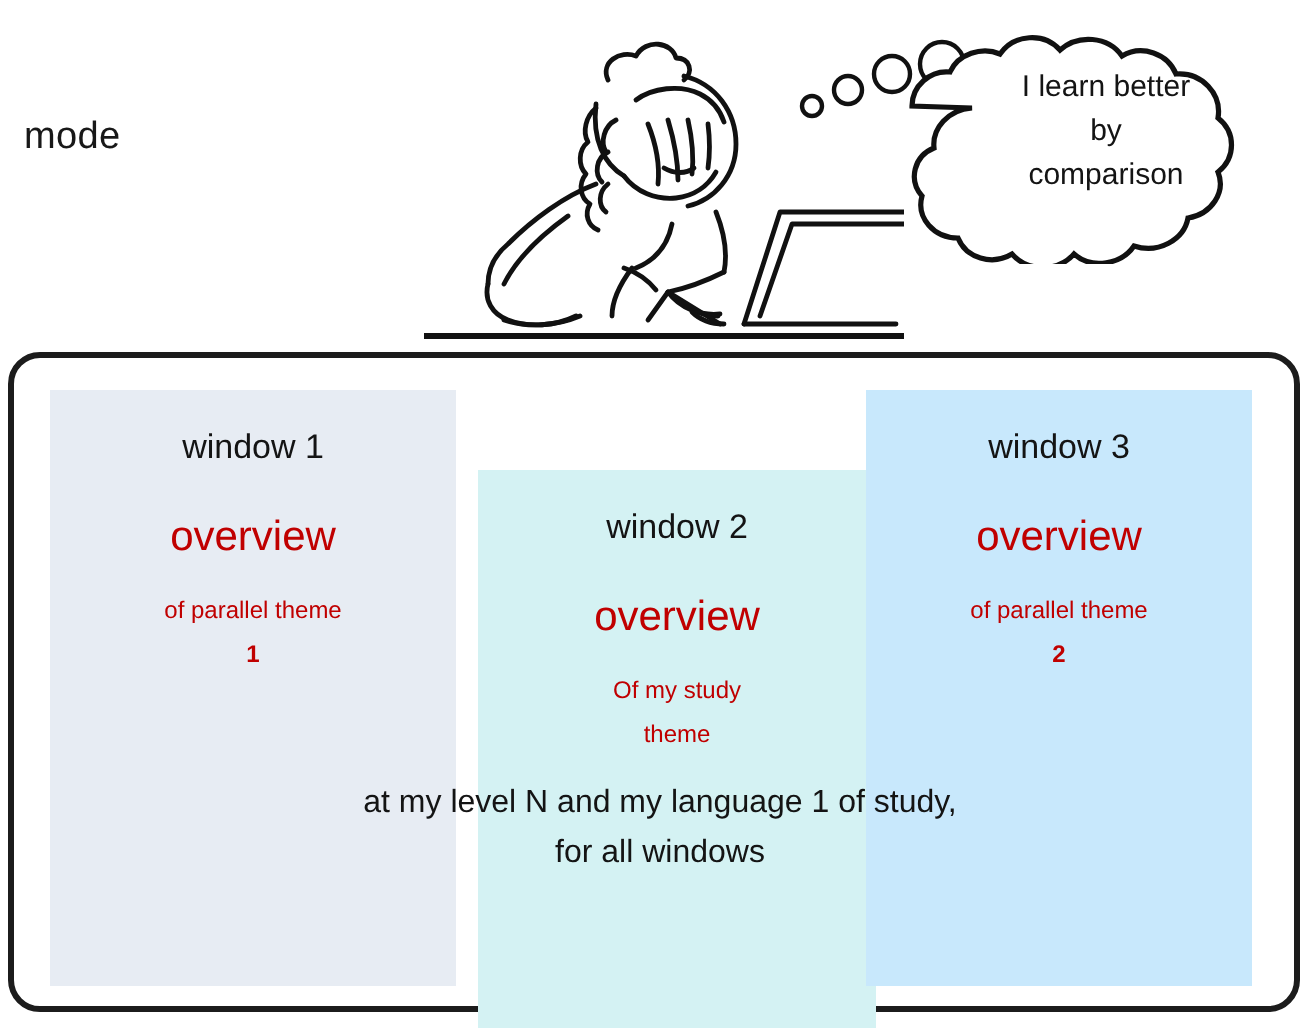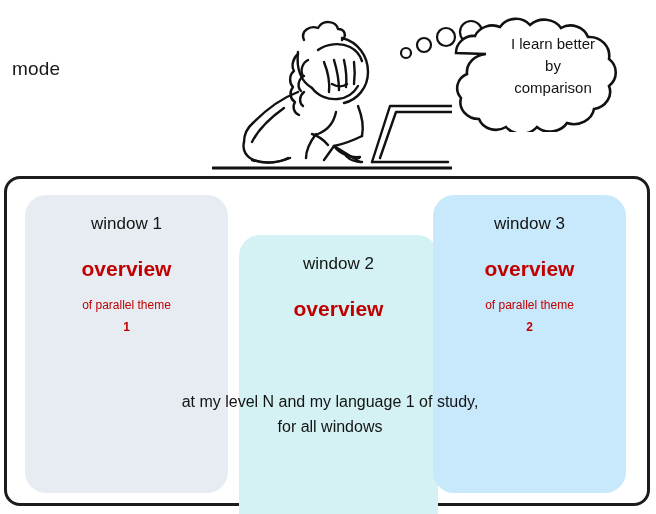--- a/index.html
+++ b/index.html
@@ -96,36 +96,35 @@
     width: 100%;
     height: 100%;
   }
 
   .window-panel {
     position: absolute;
     top: 16px;
     height: 298px;
     box-sizing: border-box;
     padding-top: 20px;
-    border-radius: 21px;
   }
   #window-1 { left: 18px;  width: 203px; background: #E7ECF3; }
   #window-2 { left: 232px; width: 199px; background: #D4F2F3; margin-top: 40px; }
   #window-3 { left: 426px; width: 193px; background: #C8E8FC; }
 
   .window-title {
     text-align: center;
     font-size: 17px;
     color: #141414;
     line-height: 1;
   }
   .window-heading {
     text-align: center;
     font-size: 21px;
-    font-weight: bold;
+    font-weight: normal;
     color: #C00000;
     line-height: 1;
     margin-top: 26px;
   }
   .window-sub {
     text-align: center;
     font-size: 12px;
     color: #C00000;
     line-height: 22px;
     margin-top: 15px;
@@ -254,20 +253,24 @@
       <div class="window-heading">overview</div>
       <div class="window-sub">
         <span>of parallel theme</span>
         <span class="num">1</span>
       </div>
     </div>
 
     <div class="window-panel" id="window-2">
       <div class="window-title">window 2</div>
       <div class="window-heading">overview</div>
+      <div class="window-sub">
+        <span>Of my study</span>
+        <span class="num" style="font-weight:normal">theme</span>
+      </div>
     </div>
 
     <div class="window-panel" id="window-3">
       <div class="window-title">window 3</div>
       <div class="window-heading">overview</div>
       <div class="window-sub">
         <span>of parallel theme</span>
         <span class="num">2</span>
       </div>
     </div>

